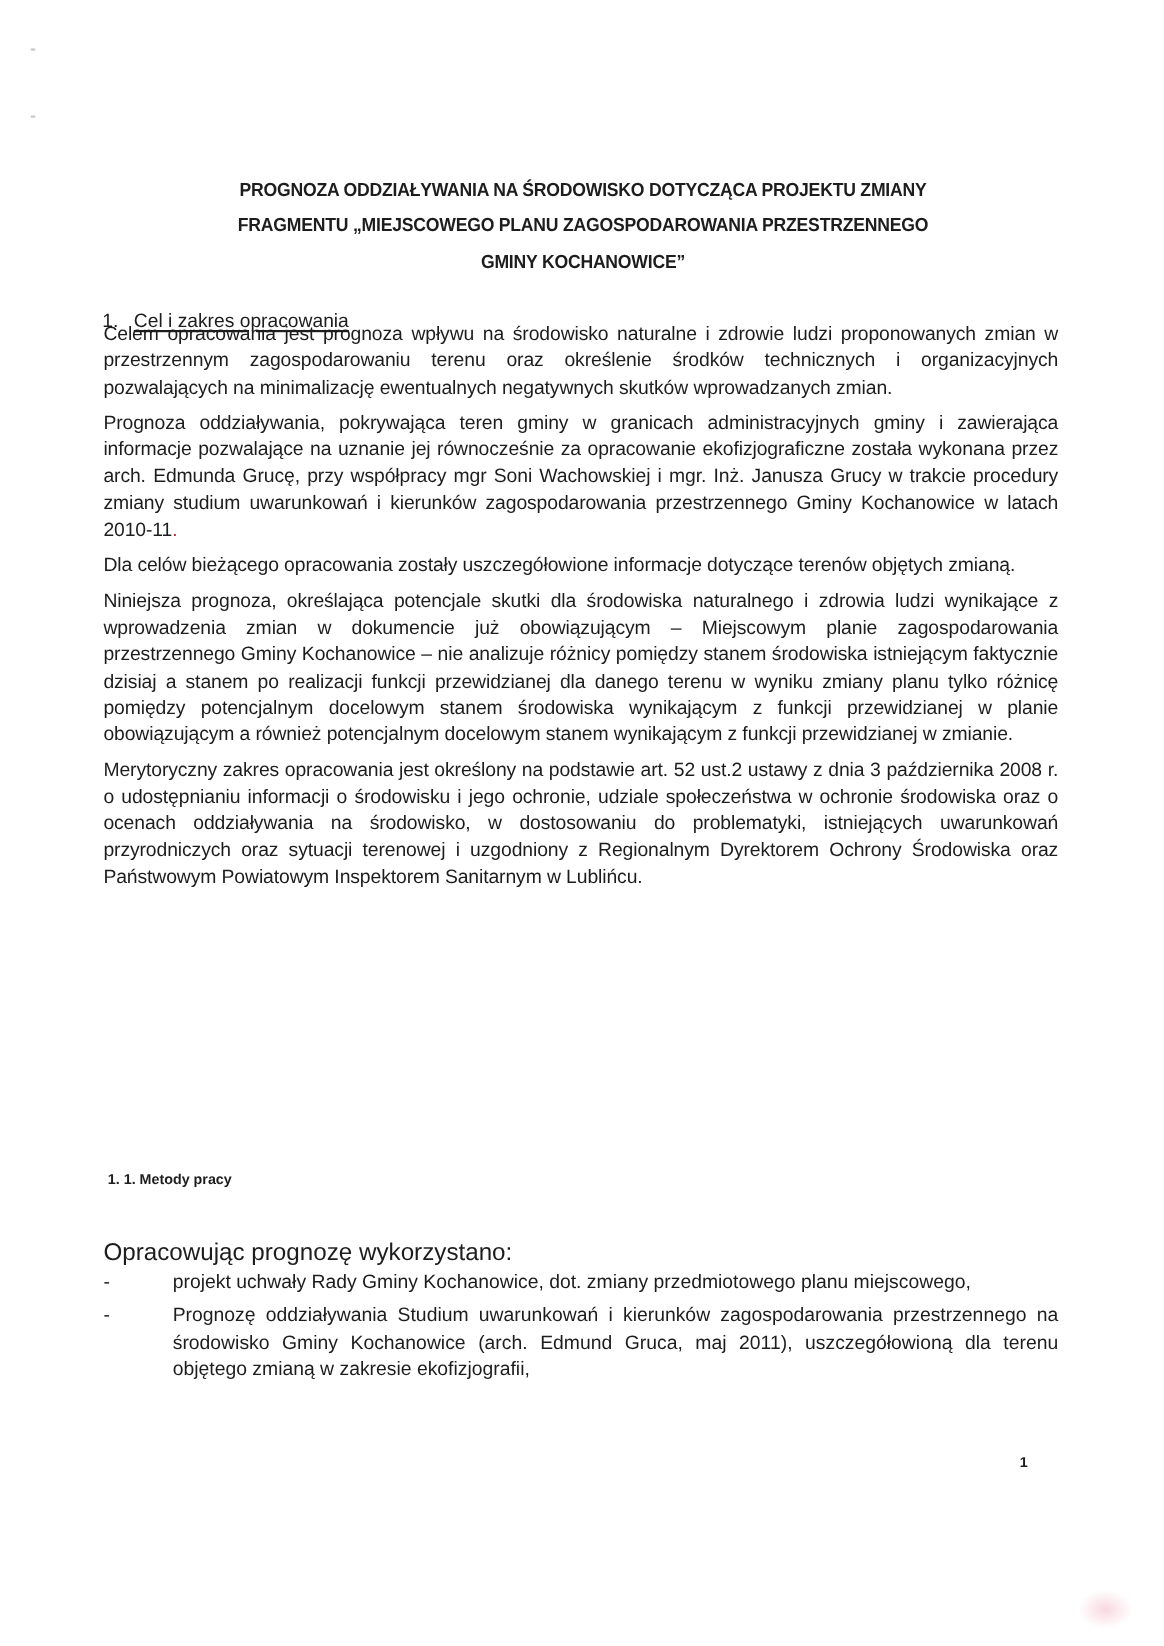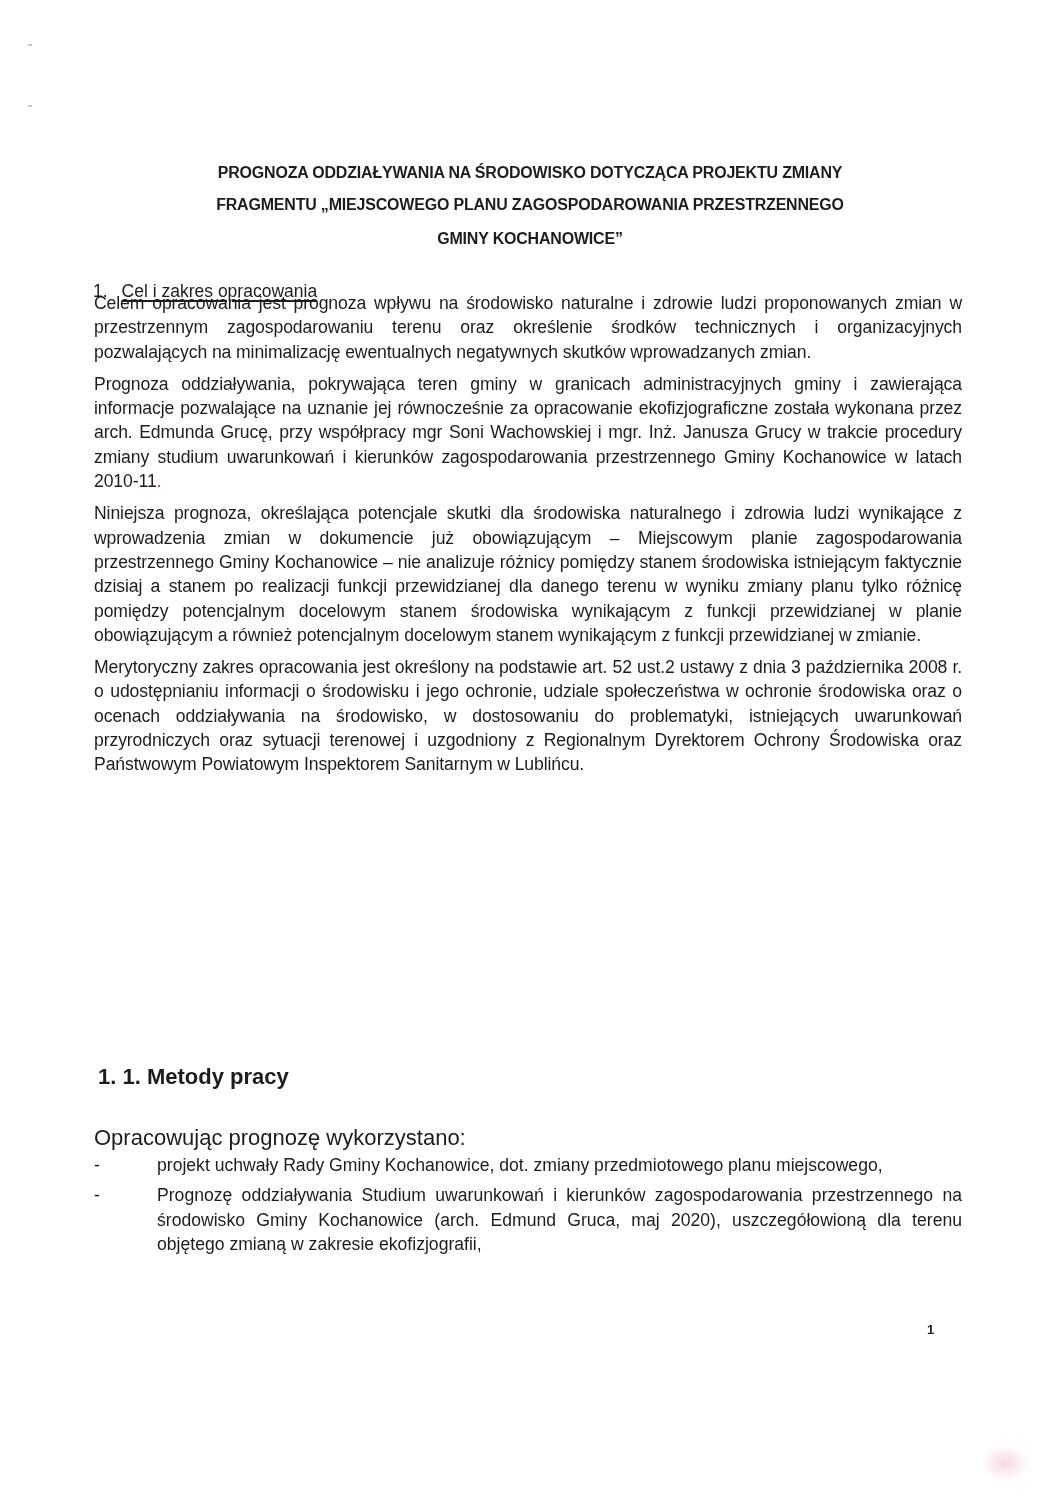--- a/index.html
+++ b/index.html
@@ -23,21 +23,21 @@
   .h1 .num { margin-right: 14px; }
   .h1 .u { text-decoration: underline; text-decoration-thickness: 1.5px; text-underline-offset: 3px; padding-right: 6px; }
   .body {
     position: absolute; left: 94px; width: 868px;
     font-size: 17.6px; line-height: 24.3px; text-align: justify;
     letter-spacing: -0.1px;
   }
   .body p { margin: 0 0 8px 0; text-align: justify; }
   .h2 {
     position: absolute; left: 98px; top: 1064px;
-    font-size: 22px; font-weight: bold;
+    font-size: 13px; font-weight: bold;
   }
   .intro { position: absolute; left: 94px; top: 1125px; font-size: 22px; }
   .list { position: absolute; left: 94px; width: 868px; top: 1153px; font-size: 17.6px; line-height: 24.3px; }
   .li { display: flex; margin-bottom: 6px; }
   .li .dash { width: 31px; flex: none; }
   .li .txt { flex: 1; text-align: justify; margin-left: 32px; }
   .pageno { position: absolute; left: 927px; top: 1322px; font-size: 13px; font-weight: bold; }
   .red { color: #c0293a; }
   .stamp {
     position: absolute; left: 980px; top: 1445px; width: 50px; height: 36px;
@@ -59,35 +59,36 @@
     <div class="l3">GMINY KOCHANOWICE”</div>
   </div>
 
   <div class="h1">
     <span class="num">1.</span><span class="u">Cel i zakres opracowania</span>
   </div>
 
   <div class="body" style="top:291px;">
     <p>Celem opracowania jest prognoza wpływu na środowisko naturalne i zdrowie ludzi proponowanych zmian w przestrzennym zagospodarowaniu terenu oraz określenie środków technicznych i organizacyjnych pozwalających na minimalizację ewentualnych negatywnych skutków wprowadzanych zmian.</p>
     <p><span>Prognoza oddziaływania, pokrywająca teren gminy w granicach administracyjnych gminy i zawierająca informacje pozwalające na uznanie jej równocześnie za opracowanie ekofizjograficzne została wykonana przez arch. Edmunda Grucę, przy współpracy mgr Soni Wachowskiej i mgr. Inż. Janusza Grucy w trakcie procedury  zmiany  studium uwarunkowań i kierunków zagospodarowania przestrzennego Gminy Kochanowice w latach 2010-11</span><span class="red">.</span></p>
+    <p>Dla celów bieżącego opracowania zostały uszczegółowione informacje dotyczące terenów objętych zmianą.</p>
     <p>Niniejsza prognoza, określająca potencjale skutki dla środowiska naturalnego i zdrowia ludzi wynikające z wprowadzenia zmian w dokumencie już obowiązującym – Miejscowym planie zagospodarowania przestrzennego Gminy Kochanowice – nie analizuje różnicy pomiędzy stanem środowiska istniejącym faktycznie dzisiaj a stanem po realizacji funkcji przewidzianej dla danego terenu w wyniku zmiany planu tylko różnicę pomiędzy potencjalnym docelowym stanem środowiska wynikającym z funkcji przewidzianej w planie obowiązującym a również potencjalnym docelowym stanem wynikającym z funkcji przewidzianej w zmianie.</p>
     <p>Merytoryczny zakres opracowania jest określony na podstawie art. 52 ust.2 ustawy z dnia 3 października 2008 r. o udostępnianiu informacji o środowisku i jego ochronie, udziale społeczeństwa w ochronie środowiska oraz o ocenach oddziaływania na środowisko, w dostosowaniu do problematyki, istniejących uwarunkowań przyrodniczych oraz sytuacji terenowej i uzgodniony z Regionalnym Dyrektorem Ochrony Środowiska oraz Państwowym Powiatowym Inspektorem Sanitarnym w Lublińcu.</p>
   </div>
 
   <div class="h2">1. 1. Metody pracy</div>
 
   <div class="intro">Opracowując prognozę wykorzystano:</div>
 
   <div class="list">
     <div class="li">
       <span class="dash">-</span>
       <span class="txt">projekt uchwały Rady Gminy Kochanowice, dot. zmiany przedmiotowego planu miejscowego,</span>
     </div>
     <div class="li">
       <span class="dash">-</span>
-      <span class="txt">Prognozę oddziaływania Studium uwarunkowań i kierunków zagospodarowania przestrzennego na środowisko Gminy Kochanowice (arch. Edmund Gruca, maj 2020), uszczegółowioną dla terenu objętego zmianą w zakresie ekofizjografii,</span>
+      <span class="txt">Prognozę oddziaływania Studium uwarunkowań i kierunków zagospodarowania przestrzennego na środowisko Gminy Kochanowice (arch. Edmund Gruca, maj 2011), uszczegółowioną dla terenu objętego zmianą w zakresie ekofizjografii,</span>
     </div>
   </div>
 
   <div class="pageno">1</div>
 
   <div class="stamp"></div>
 </div>
 
 </body></html>

